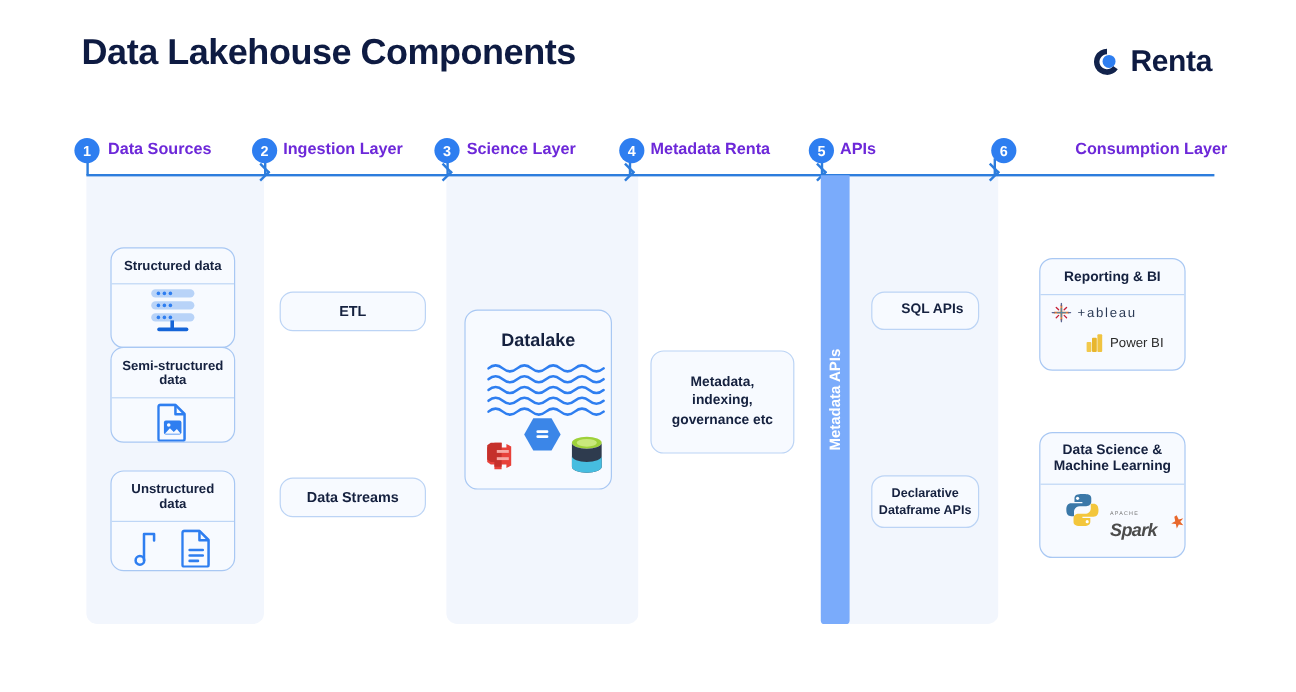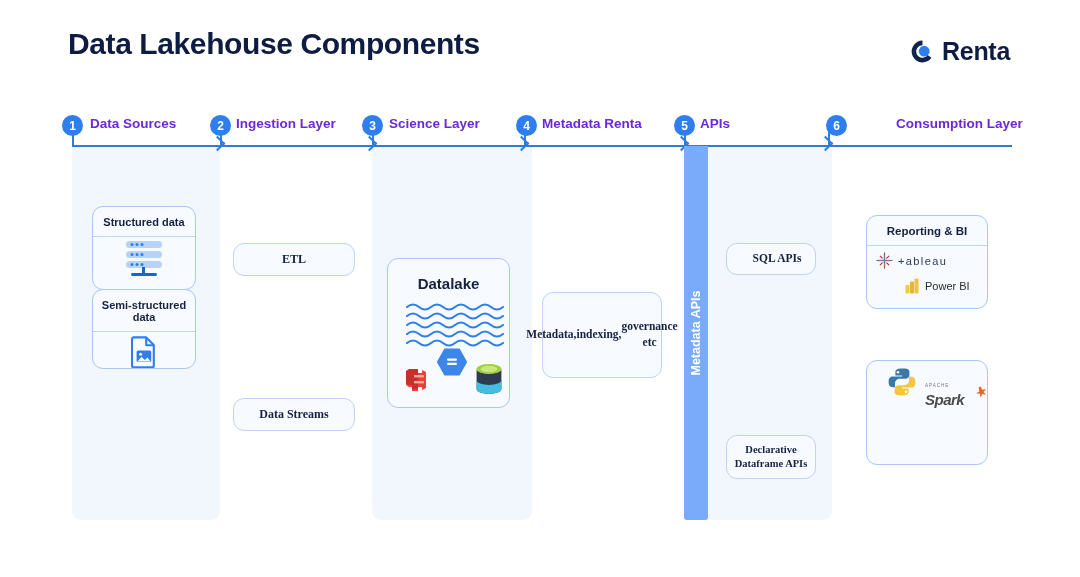--- a/index.html
+++ b/index.html
@@ -64,21 +64,21 @@
     padding:9px 4px 8px;border-bottom:1.2px solid #bed6f6;
   }
   .card-body{
     display:flex;align-items:center;justify-content:center;gap:16px;
     height:calc(100% - 34px);
   }
   .pill{
     position:absolute;background:#f7faff;border:1.4px solid #bcd4f5;
     border-radius:11px;box-sizing:border-box;
     display:flex;align-items:center;justify-content:center;text-align:center;
-    font-size:11.5px;font-weight:bold;color:#15213f;line-height:1.35;font-family:Liberation Serif, serif;
+    font-size:11.5px;font-weight:bold;color:#15213f;line-height:1.35;
   }
   .pill.big{font-size:12px;}
 
   
   .dl-title{
     position:absolute;left:0;right:0;top:16px;text-align:center;
     font-size:15px;font-weight:bold;color:#15213f;
   }
   .waves{position:absolute;left:18px;top:43px;width:100px;height:48px;}
 
@@ -191,20 +191,38 @@
           <path d="M2.6 1.4 h12.6 l7.6 7.6 v20.8 a1.6 1.6 0 0 1 -1.6 1.6 h-18.6 a1.6 1.6 0 0 1 -1.6 -1.6 v-26.8 a1.6 1.6 0 0 1 1.6 -1.6 z" fill="none" stroke="#2e7ef0" stroke-width="2.1" stroke-linejoin="round"></path>
           <path d="M15.2 1.6 v7.6 h7.4" fill="none" stroke="#2e7ef0" stroke-width="2.1" stroke-linejoin="round"></path>
           <rect x="5.6" y="14.4" width="14.6" height="11.6" rx="1.6" fill="#2e7ef0"></rect>
           <circle cx="9.6" cy="18.2" r="1.5" fill="#f7faff"></circle>
           <path d="M6.4 25.4 l4.2 -4.6 l3.2 3.1 l2.6 -2.4 l3.2 3.9 z" fill="#f7faff"></path>
         </svg>
       </span>
     </div>
   </div>
 
+  <div class="card" style="left:92px;top:392px;width:104px;height:84px;">
+    <div class="card-head">Unstructured data</div>
+    <div class="card-body">
+      <span>
+        <svg width="24" height="32" viewBox="0 0 24 32">
+          <path d="M9 26 V4 h8.4 v5.4" fill="none" stroke="#2e7ef0" stroke-width="2.1" stroke-linecap="round" stroke-linejoin="round"></path>
+          <circle cx="5.6" cy="26" r="3.6" fill="none" stroke="#2e7ef0" stroke-width="2.1"></circle>
+        </svg>
+      </span>
+      <span>
+        <svg width="26" height="32" viewBox="0 0 26 32">
+          <path d="M2.6 1.4 h12.6 l7.6 7.6 v20.8 a1.6 1.6 0 0 1 -1.6 1.6 h-18.6 a1.6 1.6 0 0 1 -1.6 -1.6 v-26.8 a1.6 1.6 0 0 1 1.6 -1.6 z" fill="none" stroke="#2e7ef0" stroke-width="2.1" stroke-linejoin="round"></path>
+          <path d="M15.2 1.6 v7.6 h7.4" fill="none" stroke="#2e7ef0" stroke-width="2.1" stroke-linejoin="round"></path>
+          <path d="M7 17.4 h11 M7 22 h11 M7 26.4 h7" stroke="#2e7ef0" stroke-width="2.1" stroke-linecap="round"></path>
+        </svg>
+      </span>
+    </div>
+  </div>
 
   <div class="pill big" style="left:233px;top:243px;width:122px;height:33px;">ETL</div>
   <div class="pill big" style="left:233px;top:398px;width:122px;height:33px;">Data Streams</div>
 
   <div class="card" style="left:387px;top:258px;width:123px;height:150px;background:#f7faff;">
     <div class="dl-title">Datalake</div>
     <div class="waves">
       <svg width="100" height="48" viewBox="0 0 100 48">
         <g fill="none" stroke="#2e7ef0" stroke-width="2.1" stroke-linecap="round">
           <path d="M1 5 q6 -5 12 0 t12 0 t12 0 t12 0 t12 0 t12 0 t12 0 t12 0"></path>
@@ -236,33 +254,33 @@
     <span class="logo-row" style="left:86px;top:104px;">
       <svg width="30" height="32" viewBox="0 0 30 32">
         <ellipse cx="15" cy="6" rx="12.4" ry="5" fill="#9ed13a"></ellipse>
         <path d="M2.6 6 v20 a12.4 5 0 0 0 24.8 0 v-20 a12.4 5 0 0 1 -24.8 0 z" fill="#2e3b4e"></path>
         <path d="M2.6 17 v9 a12.4 5 0 0 0 24.8 0 v-9 a12.4 5 0 0 1 -24.8 0 z" fill="#46bde0"></path>
         <ellipse cx="15" cy="6" rx="8.4" ry="3.2" fill="#c9e87c"></ellipse>
       </svg>
     </span>
   </div>
 
-  <div class="pill" style="left:542px;top:292px;width:120px;height:86px;">
+  <div class="pill" style="left:542px;top:292px;width:120px;height:86px;flex-direction:column;">
     <span>Metadata,</span>
     <span>indexing,</span>
     <span>governance etc</span>
   </div>
 
   <div class="apiband" style="left:684px;top:146px;width:24px;height:374px;">
     <span>Metadata APIs</span>
   </div>
 
   <div class="pill" style="left:726px;top:243px;width:90px;height:32px;padding-left:12px;">SQL APIs</div>
 
-  <div class="pill" style="left:726px;top:396px;width:90px;height:44px;flex-direction:column;font-size:10.5px;margin-top:39px;">
+  <div class="pill" style="left:726px;top:396px;width:90px;height:44px;flex-direction:column;font-size:10.5px;">
     <span>Declarative</span>
     <span>Dataframe APIs</span>
   </div>
 
   <div class="card" style="left:866px;top:215px;width:122px;height:94px;">
     <div class="card-head" style="font-size:11.5px;">Reporting &amp; BI</div>
     <div style="position:relative;height:58px;">
 
       <div class="vendor" style="position:absolute;left:9px;top:6px;">
         <svg width="17" height="17" viewBox="0 0 17 17">
@@ -282,20 +300,24 @@
           <rect x="5" y="3.4" width="4" height="12" rx="0.8" fill="#e8b62e"></rect>
           <rect x="9.5" y="0.5" width="4" height="14.9" rx="0.8" fill="#f0c340"></rect>
         </svg>
         <span class="vendor-text">Power BI</span>
       </div>
 
     </div>
   </div>
 
   <div class="card" style="left:866px;top:360px;width:122px;height:105px;">
+    <div class="card-head" style="font-size:11.5px;line-height:1.25;padding:7px 4px 6px;">
+      <div>Data Science &amp;</div>
+      <div>Machine Learning</div>
+    </div>
     <div style="position:relative;height:62px;">
 
       <span style="position:absolute;left:20px;top:6px;">
         <svg width="30" height="30" viewBox="0 0 30 30">
           <path d="M14.8 1.6 c-3.5 0 -6.4 0.6 -6.4 3.6 v3.2 h6.6 v1 h-9.2 c-3 0 -4.2 2.2 -4.2 5.4 c0 3.3 1.2 5.4 4.2 5.4 h2.2 v-3.7 c0 -2.6 2.2 -4.7 4.8 -4.7 h5.4 c2.4 0 4.2 -1.4 4.2 -3.8 v-3 c0 -2.9 -2.9 -3.4 -6.4 -3.4 z" fill="#3b78a8"></path>
           <circle cx="11" cy="5.3" r="1.3" fill="#ffffff"></circle>
           <path d="M15.2 28.4 c3.5 0 6.4 -0.6 6.4 -3.6 v-3.2 h-6.6 v-1 h9.2 c3 0 4.2 -2.2 4.2 -5.4 c0 -3.3 -1.2 -5.4 -4.2 -5.4 h-2.2 v3.7 c0 2.6 -2.2 4.7 -4.8 4.7 h-5.4 c-2.4 0 -4.2 1.4 -4.2 3.8 v3 c0 2.9 2.9 3.4 6.4 3.4 z" fill="#f3c63c"></path>
           <circle cx="19" cy="24.7" r="1.3" fill="#ffffff"></circle>
         </svg>
       </span>

